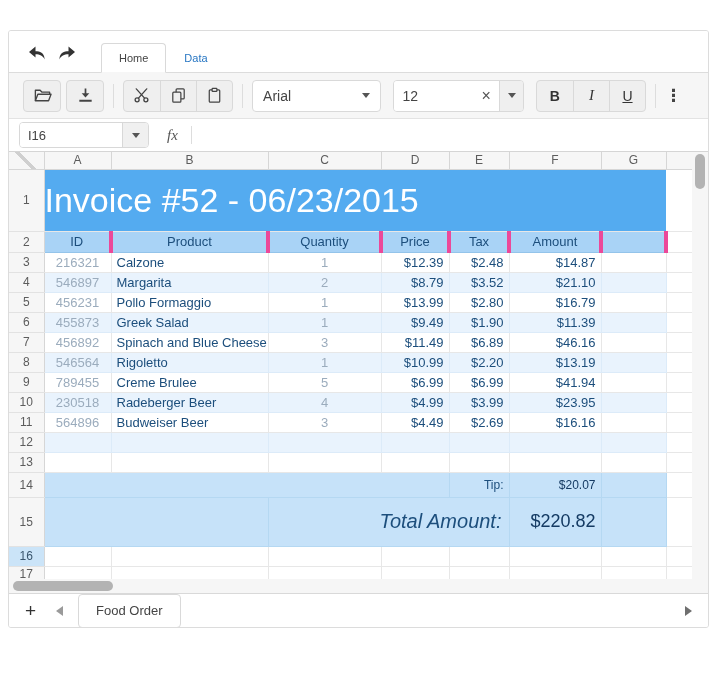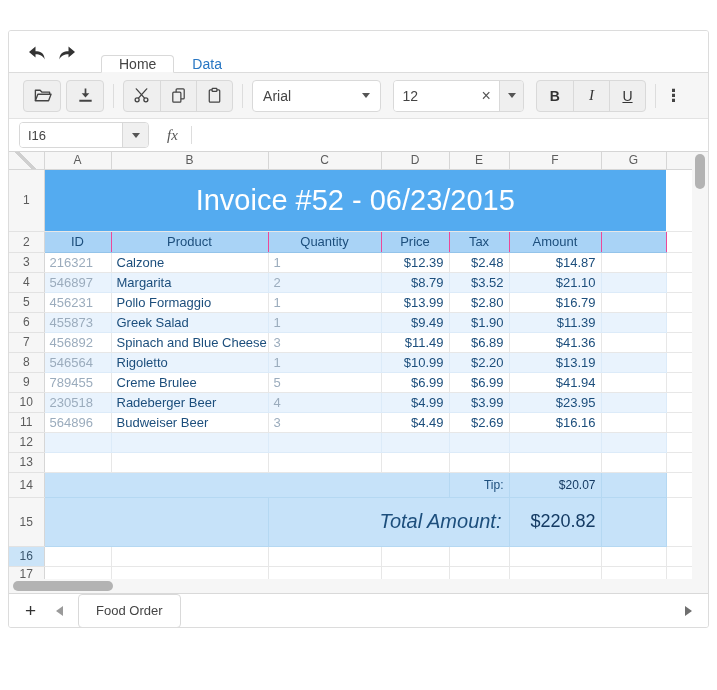--- a/index.html
+++ b/index.html
@@ -7,21 +7,21 @@
     font-family:"Liberation Sans","DejaVu Sans",sans-serif; }
 
   .widget { position:absolute; left:8px; top:30px; width:701px; height:598px;
     border:1px solid #dcdcdc; border-radius:3px; background:#fff; overflow:hidden; }
 
   
   .tabstrip { height:42px; display:flex; align-items:flex-end; background:#fff;
     border-bottom:1px solid #dcdcdc; padding-left:18px; }
   .history { display:flex; align-items:center; gap:10px; margin-bottom:10px; margin-right:24px; }
   .hist-btn { width:20px; height:18px; cursor:pointer; }
-  .tab { font-size:14px; padding:0 17px; margin-bottom:-1px; border:1px solid transparent;
+  .tab { font-size:11px; padding:8px 17px; margin-bottom:-1px; border:1px solid transparent;
     border-radius:4px 4px 0 0; color:#2776c3; cursor:pointer; }
   .tab.active { background:#fff; border-color:#d9d9d9; border-bottom-color:#f6f6f6; color:#444; }
 
   
   .toolbar { height:46px; background:#f6f6f6; border-bottom:1px solid #e3e3e3;
     display:flex; align-items:center; padding-left:14px; }
   .tbtn { height:32px; min-width:38px; display:flex; align-items:center; justify-content:center;
     background:#efefef; border:1px solid #d9d9d9; border-radius:4px; cursor:pointer; }
   .tbtn + .tbtn { margin-left:5px; }
   .tgroup { display:flex; height:32px; border:1px solid #d9d9d9; border-radius:4px;
@@ -67,25 +67,25 @@
   .ch { background:#f6f6f6; color:#5c5c5c; font-size:12px; text-align:center;
     border-right:1px solid #d6d6d6; border-bottom:1px solid #d6d6d6; }
   .corner { background:
       linear-gradient(45deg, transparent 44%, #cfcfcf 44%, #cfcfcf 52%, transparent 52%), #f6f6f6;
     border-right:1px solid #d6d6d6; border-bottom:1px solid #d6d6d6; }
   .rh { background:#f6f6f6; color:#5c5c5c; font-size:12px; text-align:center;
     border-right:1px solid #d6d6d6; border-bottom:1px solid #e2e2e2; }
   .rh.sel { background:var(--selected-header-fill); color:#3a566e; }
   .c { border-right:1px solid #e7e7e7; border-bottom:1px solid #e7e7e7;
     font-size:13px; padding:0 5px; background:#fff; }
-  .banner { background:var(--banner-fill); color:var(--banner-text); font-size:29px;
-    text-align:center; border-bottom:1px solid #e7e7e7; }
+  .banner { background:var(--banner-fill); color:var(--banner-text); font-size:34px;
+    border-bottom:1px solid #e7e7e7; }
   .th2 { background:var(--header-fill); color:var(--navy-text); font-size:13px; text-align:center;
-    border-right:1px solid #ec4899; border-bottom:1px solid #94c4ea; }
-  .mut { color:var(--muted-cell-text); text-align:left; }
+    border-right:4px solid #ec4899; border-bottom:1px solid #94c4ea; }
+  .mut { color:var(--muted-cell-text); text-align:center; }
   .prod { color:var(--navy-text); text-align:left; }
   .money { color:var(--navy-text); text-align:right; }
   .band { background:var(--band-fill); border-right-color:#dcebf9; border-bottom-color:#dcebf9; }
   .tot { background:var(--totals-fill); border-right-color:#b5d8f2; border-bottom-color:#b5d8f2; }
   .tiplab { text-align:right; font-size:12px; color:var(--navy-text);margin-left:28px; }
   .tipval { text-align:right; font-size:12px; font-weight:bold; color:var(--bold-navy); }
   .totlab { text-align:right; font-size:20px; color:var(--navy-text); padding-right:7px;font-style:italic; }
   .totval { text-align:right; font-size:18px; font-weight:bold; color:var(--bold-navy); }
   .out { background:#fff; border-right:1px solid #e7e7e7; border-bottom:1px solid #e7e7e7; }
 
@@ -289,21 +289,21 @@
             <td class="c band"></td>
             <td class="out"></td>
           </tr>
           <tr style="height:20px">
             <td class="rh">7</td>
             <td class="c mut">456892</td>
             <td class="c prod">Spinach and Blue Cheese</td>
             <td class="c mut">3</td>
             <td class="c money">$11.49</td>
             <td class="c money">$6.89</td>
-            <td class="c money">$41.36</td>
+            <td class="c money">$46.16</td>
             <td class="c"></td>
             <td class="out"></td>
           </tr>
           <tr style="height:20px">
             <td class="rh">8</td>
             <td class="c mut band">546564</td>
             <td class="c prod band">Rigoletto</td>
             <td class="c mut band">1</td>
             <td class="c money band">$10.99</td>
             <td class="c money band">$2.20</td>

